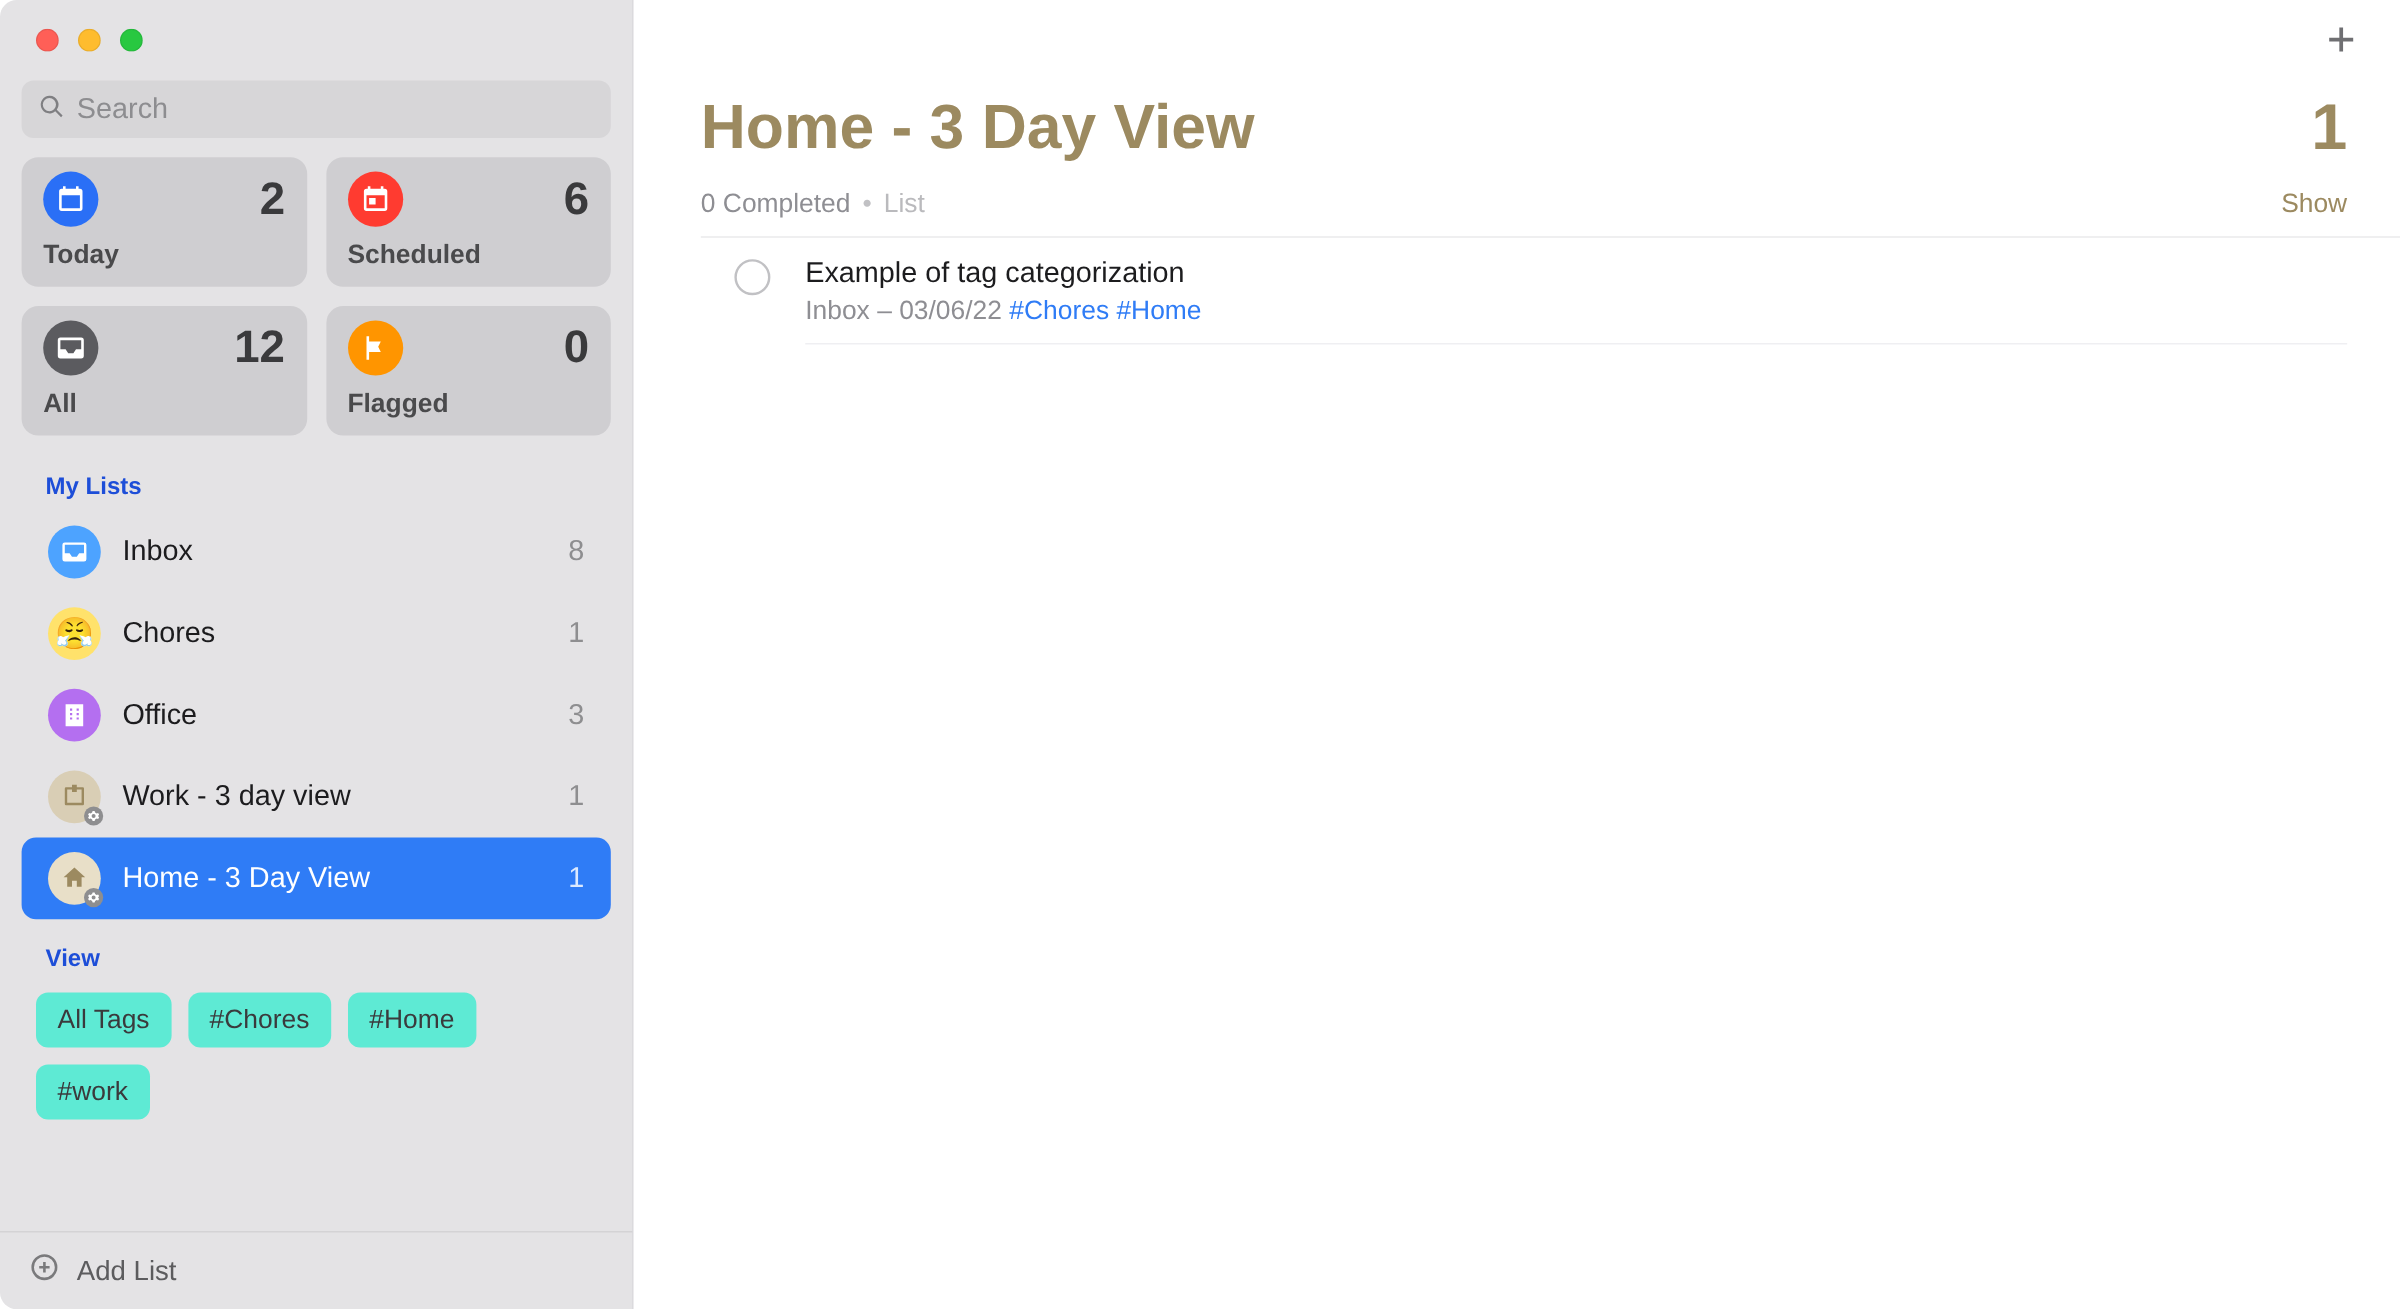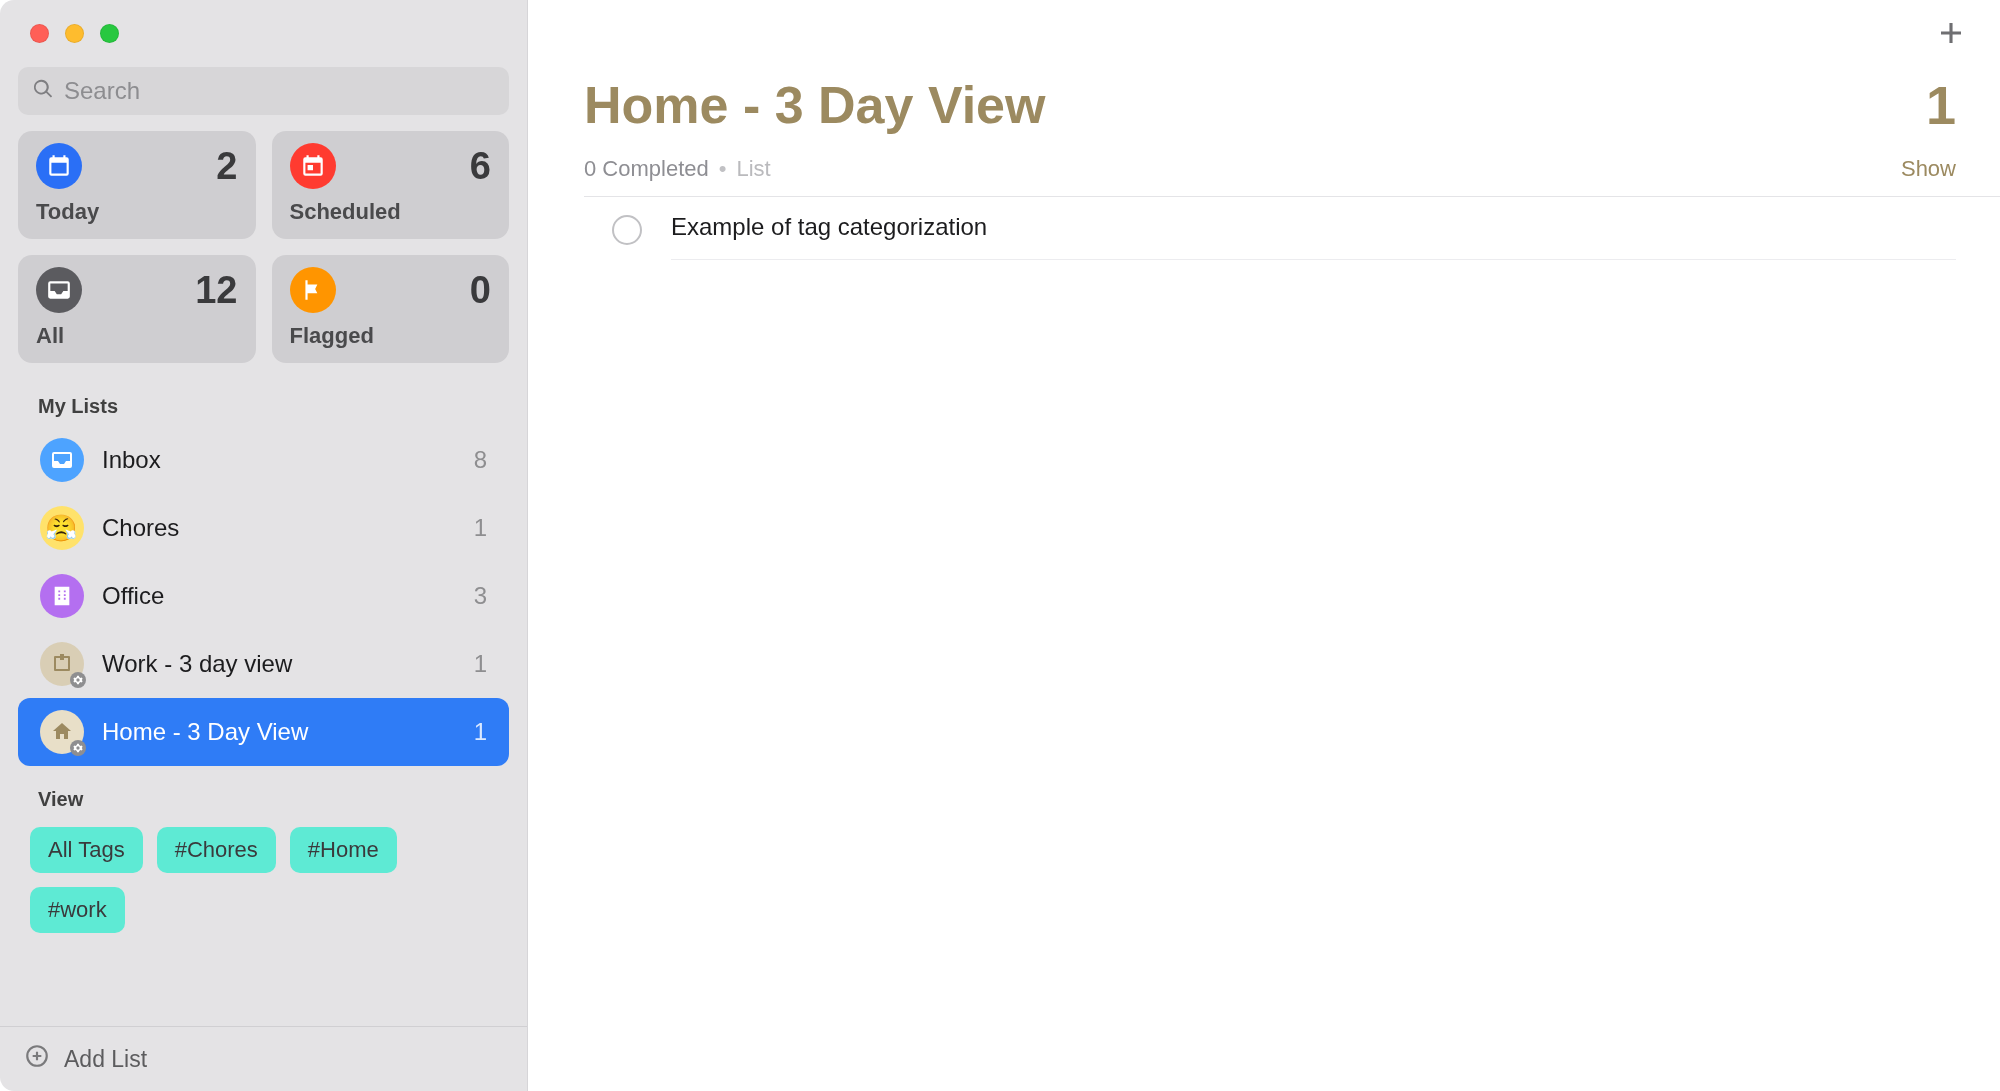--- a/index.html
+++ b/index.html
@@ -79,21 +79,21 @@
   }
   .card-icon svg { width: 26px; height: 26px; fill: #fff; }
   .card-count {
     font-size: 38px; font-weight: 700; color: #3a3a3c;
   }
   .card-label {
     font-size: 22px; font-weight: 600; color: #4a4a4c;
   }
 
   .section-title {
-    font-size: 20px; color: #404040; font-weight: 600;
+    font-size: 20px; color: #1d4ed8; font-weight: 600;
     padding: 22px 38px 8px 38px;
   }
 
   .lists {
     display: flex; flex-direction: column;
     padding: 0 18px;
     gap: 0;
   }
   .list-item {
     display: flex; align-items: center;
@@ -387,18 +387,27 @@
       </div>
       <span class="show-link">Show</span>
     </div>
 
     <div class="divider"></div>
 
     <div class="reminder-row">
       <div class="radio"></div>
       <div class="reminder-body">
         <div class="reminder-title">Example of tag categorization</div>
+        <div class="reminder-meta">
+          <span>Inbox</span>
+          <span> – </span>
+          <span>03/06/22</span>
+          <span> </span>
+          <span class="tag-link">#Chores</span>
+          <span> </span>
+          <span class="tag-link">#Home</span>
+        </div>
       </div>
     </div>
 
   </main>
 
 </div>
 
 </body></html>

